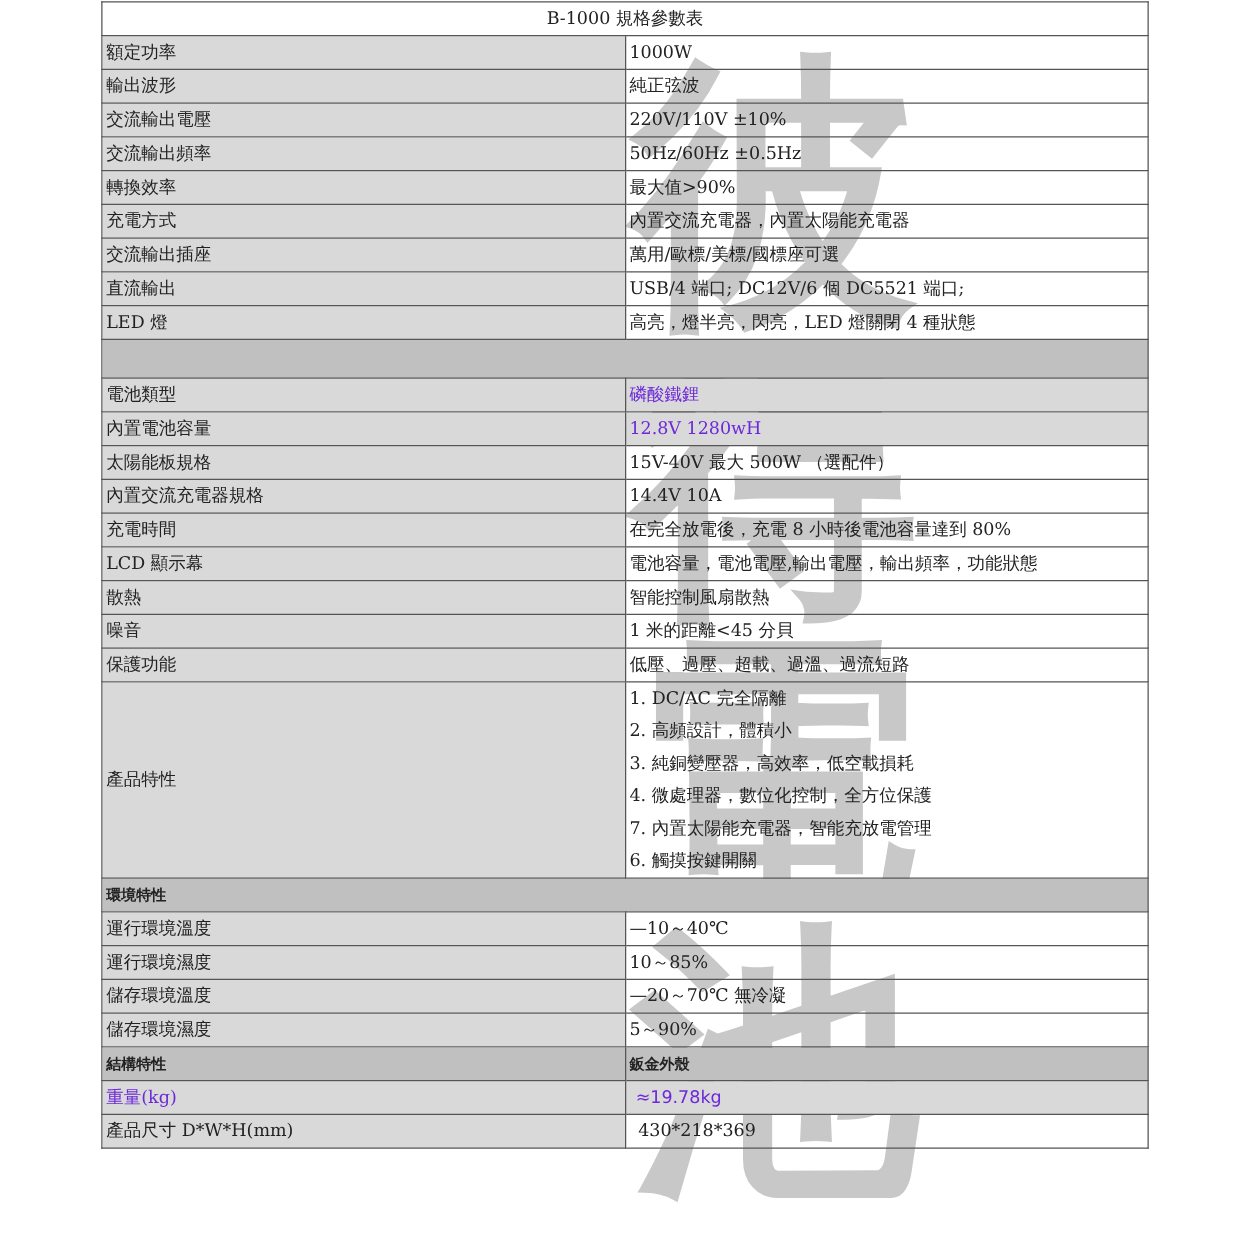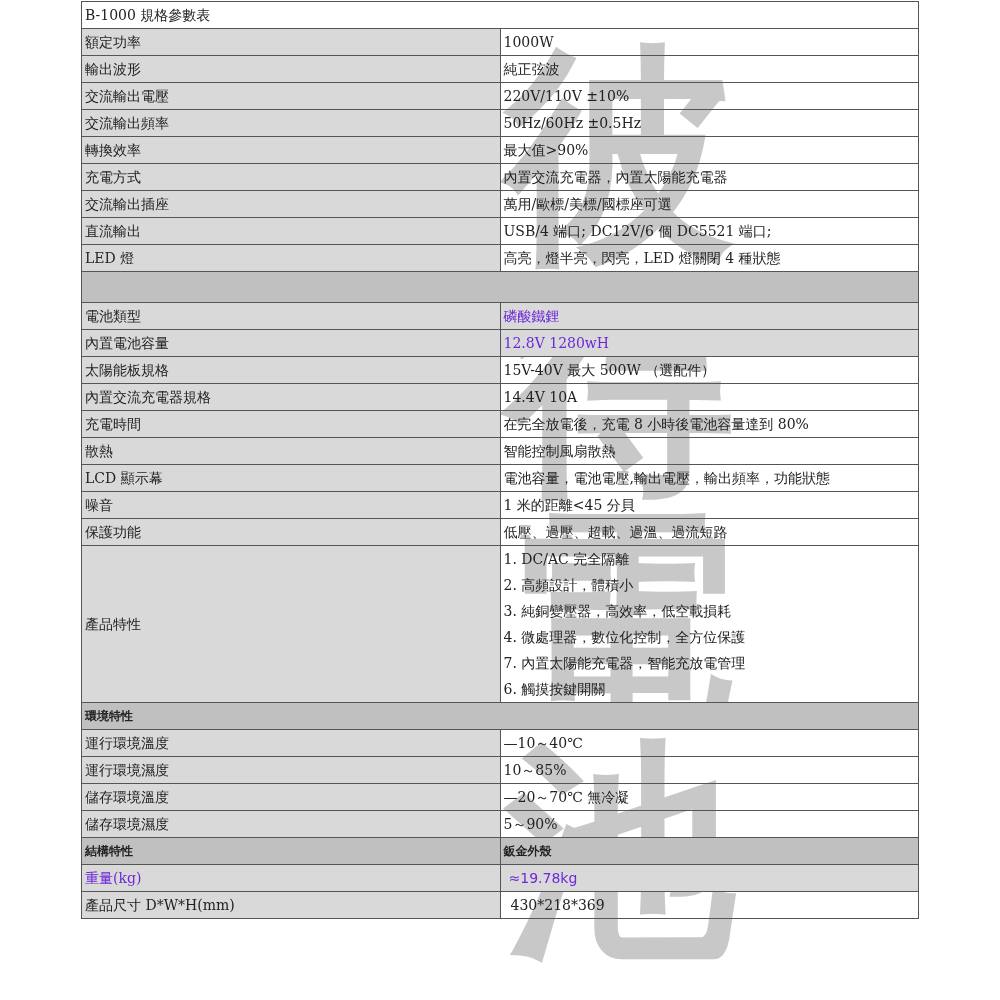--- a/index.html
+++ b/index.html
@@ -9,21 +9,21 @@
         font-family:"DejaVu Sans","Liberation Sans",sans-serif; font-weight:bold;
         color:#c8c8c8; font-size:230px; line-height:232px; text-align:center; }
   .wm span { display:block; }
   table.spec { position:absolute; left:81px; top:1px; width:838px; z-index:1;
                border-collapse:collapse; table-layout:fixed; }
   table.spec td { border:1.5px solid #555; padding:0 3px; height:26px;
                   font-size:14px; line-height:26px; white-space:nowrap; overflow:hidden;
                   background:transparent; }
   td.lbl { width:229px; background:#d9d9d9 !important; }
   td.val-gray { background:#d9d9d9 !important; }
-  td.title { height:53px; font-size:20px; background:transparent; }
+  td.title { height:53px; text-align:center; font-size:20px; background:transparent; }
   tr.spacer td { height:30px; background:#c0c0c0 !important; }
   tr.section td { background:#c0c0c0 !important; font-family:Liberation Sans, sans-serif;
                   font-weight:bold; font-size:12px; }
   .red { color:#6d28d9; }
   .big { font-size:17px; }
   .sans { font-family:"DejaVu Sans","Liberation Sans",sans-serif; }
   td.features { height:156px; vertical-align:top; padding-top:2px; }
   td.features div { line-height:26px; }
 </style>
 </head>
@@ -97,26 +97,26 @@
       </tr>
   <tr>
         <td class="lbl">內置交流充電器規格</td>
         <td>14.4V 10A</td>
       </tr>
   <tr>
         <td class="lbl">充電時間</td>
         <td>在完全放電後，充電 8 小時後電池容量達到 80%</td>
       </tr>
   <tr>
+        <td class="lbl">LCD 顯示幕</td>
+        <td>電池容量，電池電壓,輸出電壓，輸出頻率，功能狀態</td>
+      </tr>
+  <tr>
         <td class="lbl">散熱</td>
         <td>智能控制風扇散熱</td>
-      </tr>
-  <tr>
-        <td class="lbl">LCD 顯示幕</td>
-        <td>電池容量，電池電壓,輸出電壓，輸出頻率，功能狀態</td>
       </tr>
   <tr>
         <td class="lbl">噪音</td>
         <td>1 米的距離&lt;45 分貝</td>
       </tr>
   <tr>
         <td class="lbl">保護功能</td>
         <td>低壓、過壓、超載、過溫、過流短路</td>
       </tr>
 

